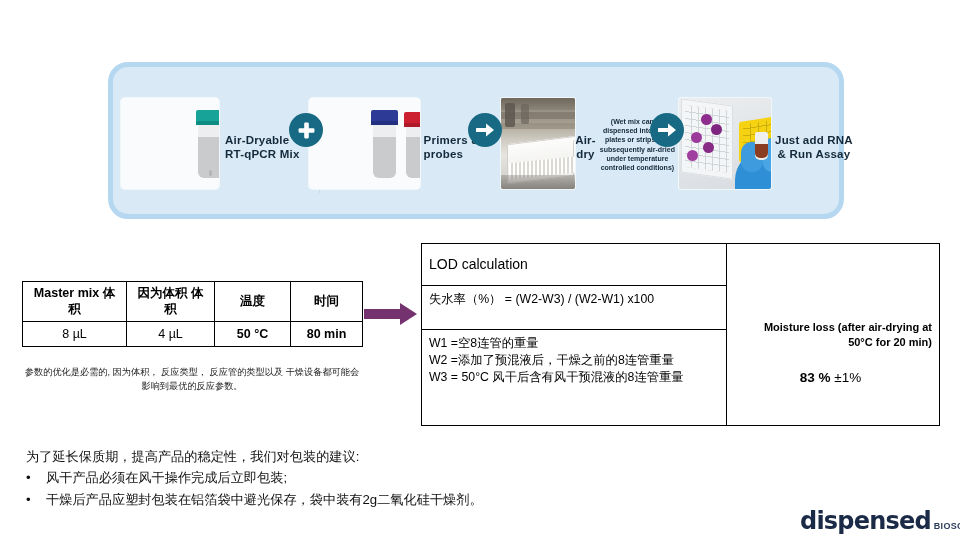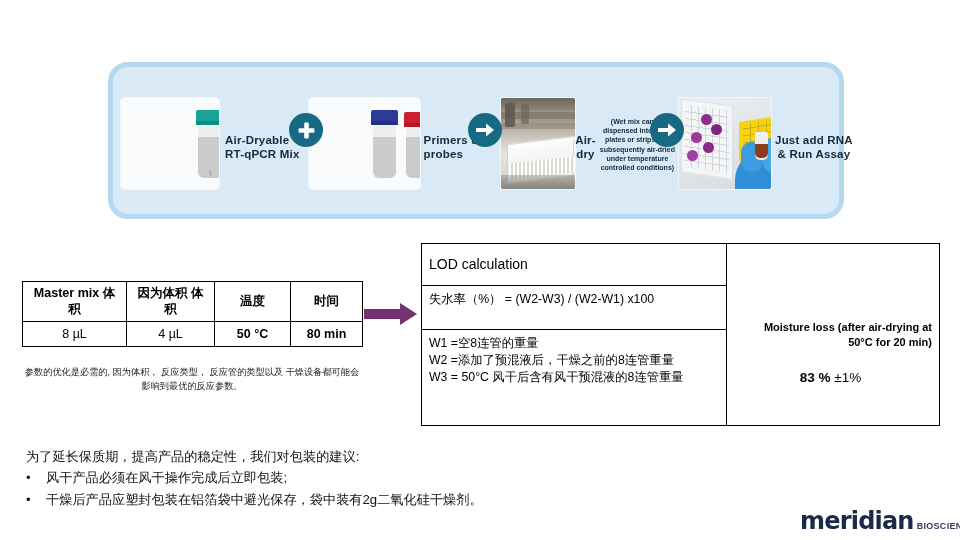--- a/index.html
+++ b/index.html
@@ -348,17 +348,17 @@
       <span class="dot">•</span>
       <span>风干产品必须在风干操作完成后立即包装;</span>
     </div>
     <div class="bullet-row">
       <span class="dot">•</span>
       <span>干燥后产品应塑封包装在铝箔袋中避光保存，袋中装有2g二氧化硅干燥剂。</span>
     </div>
   </div>
 
   <div id="logo">
-    <span class="m">meridian</span>
+    <span class="m">dispensed</span>
     <span class="b"><span>BIOSCIENCE</span></span>
   </div>
 
 </div>
 
 </body></html>

